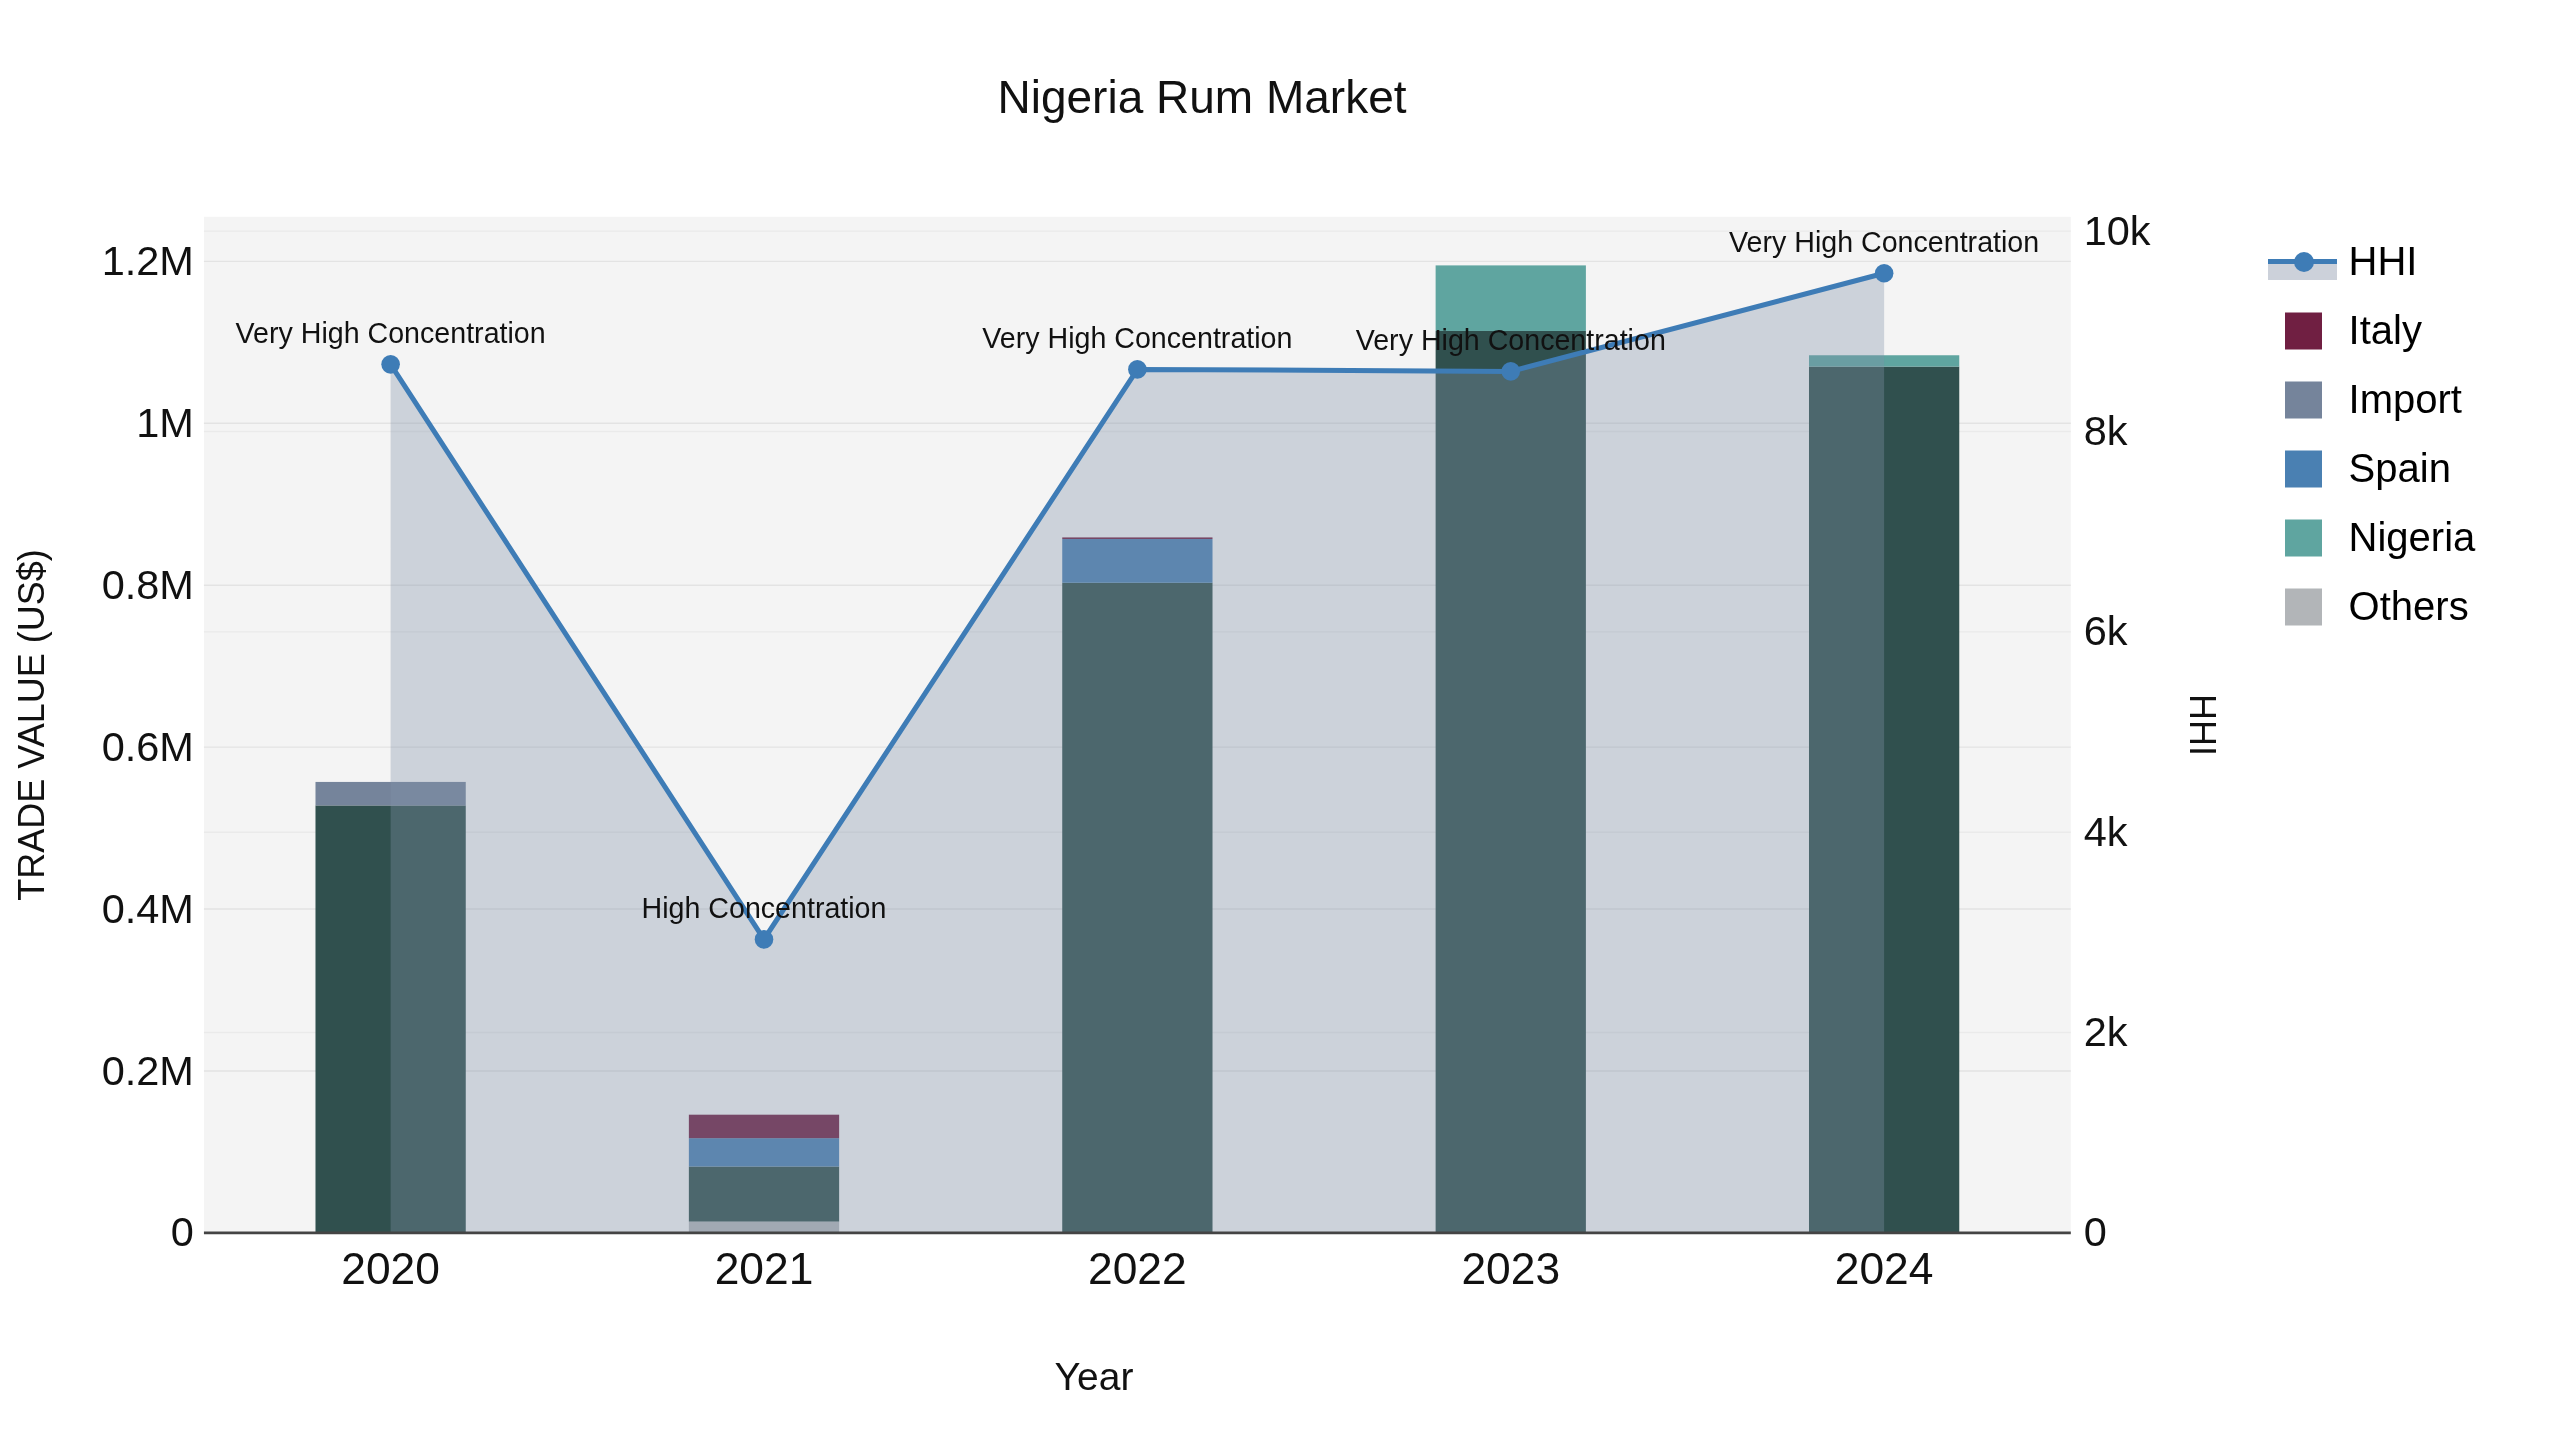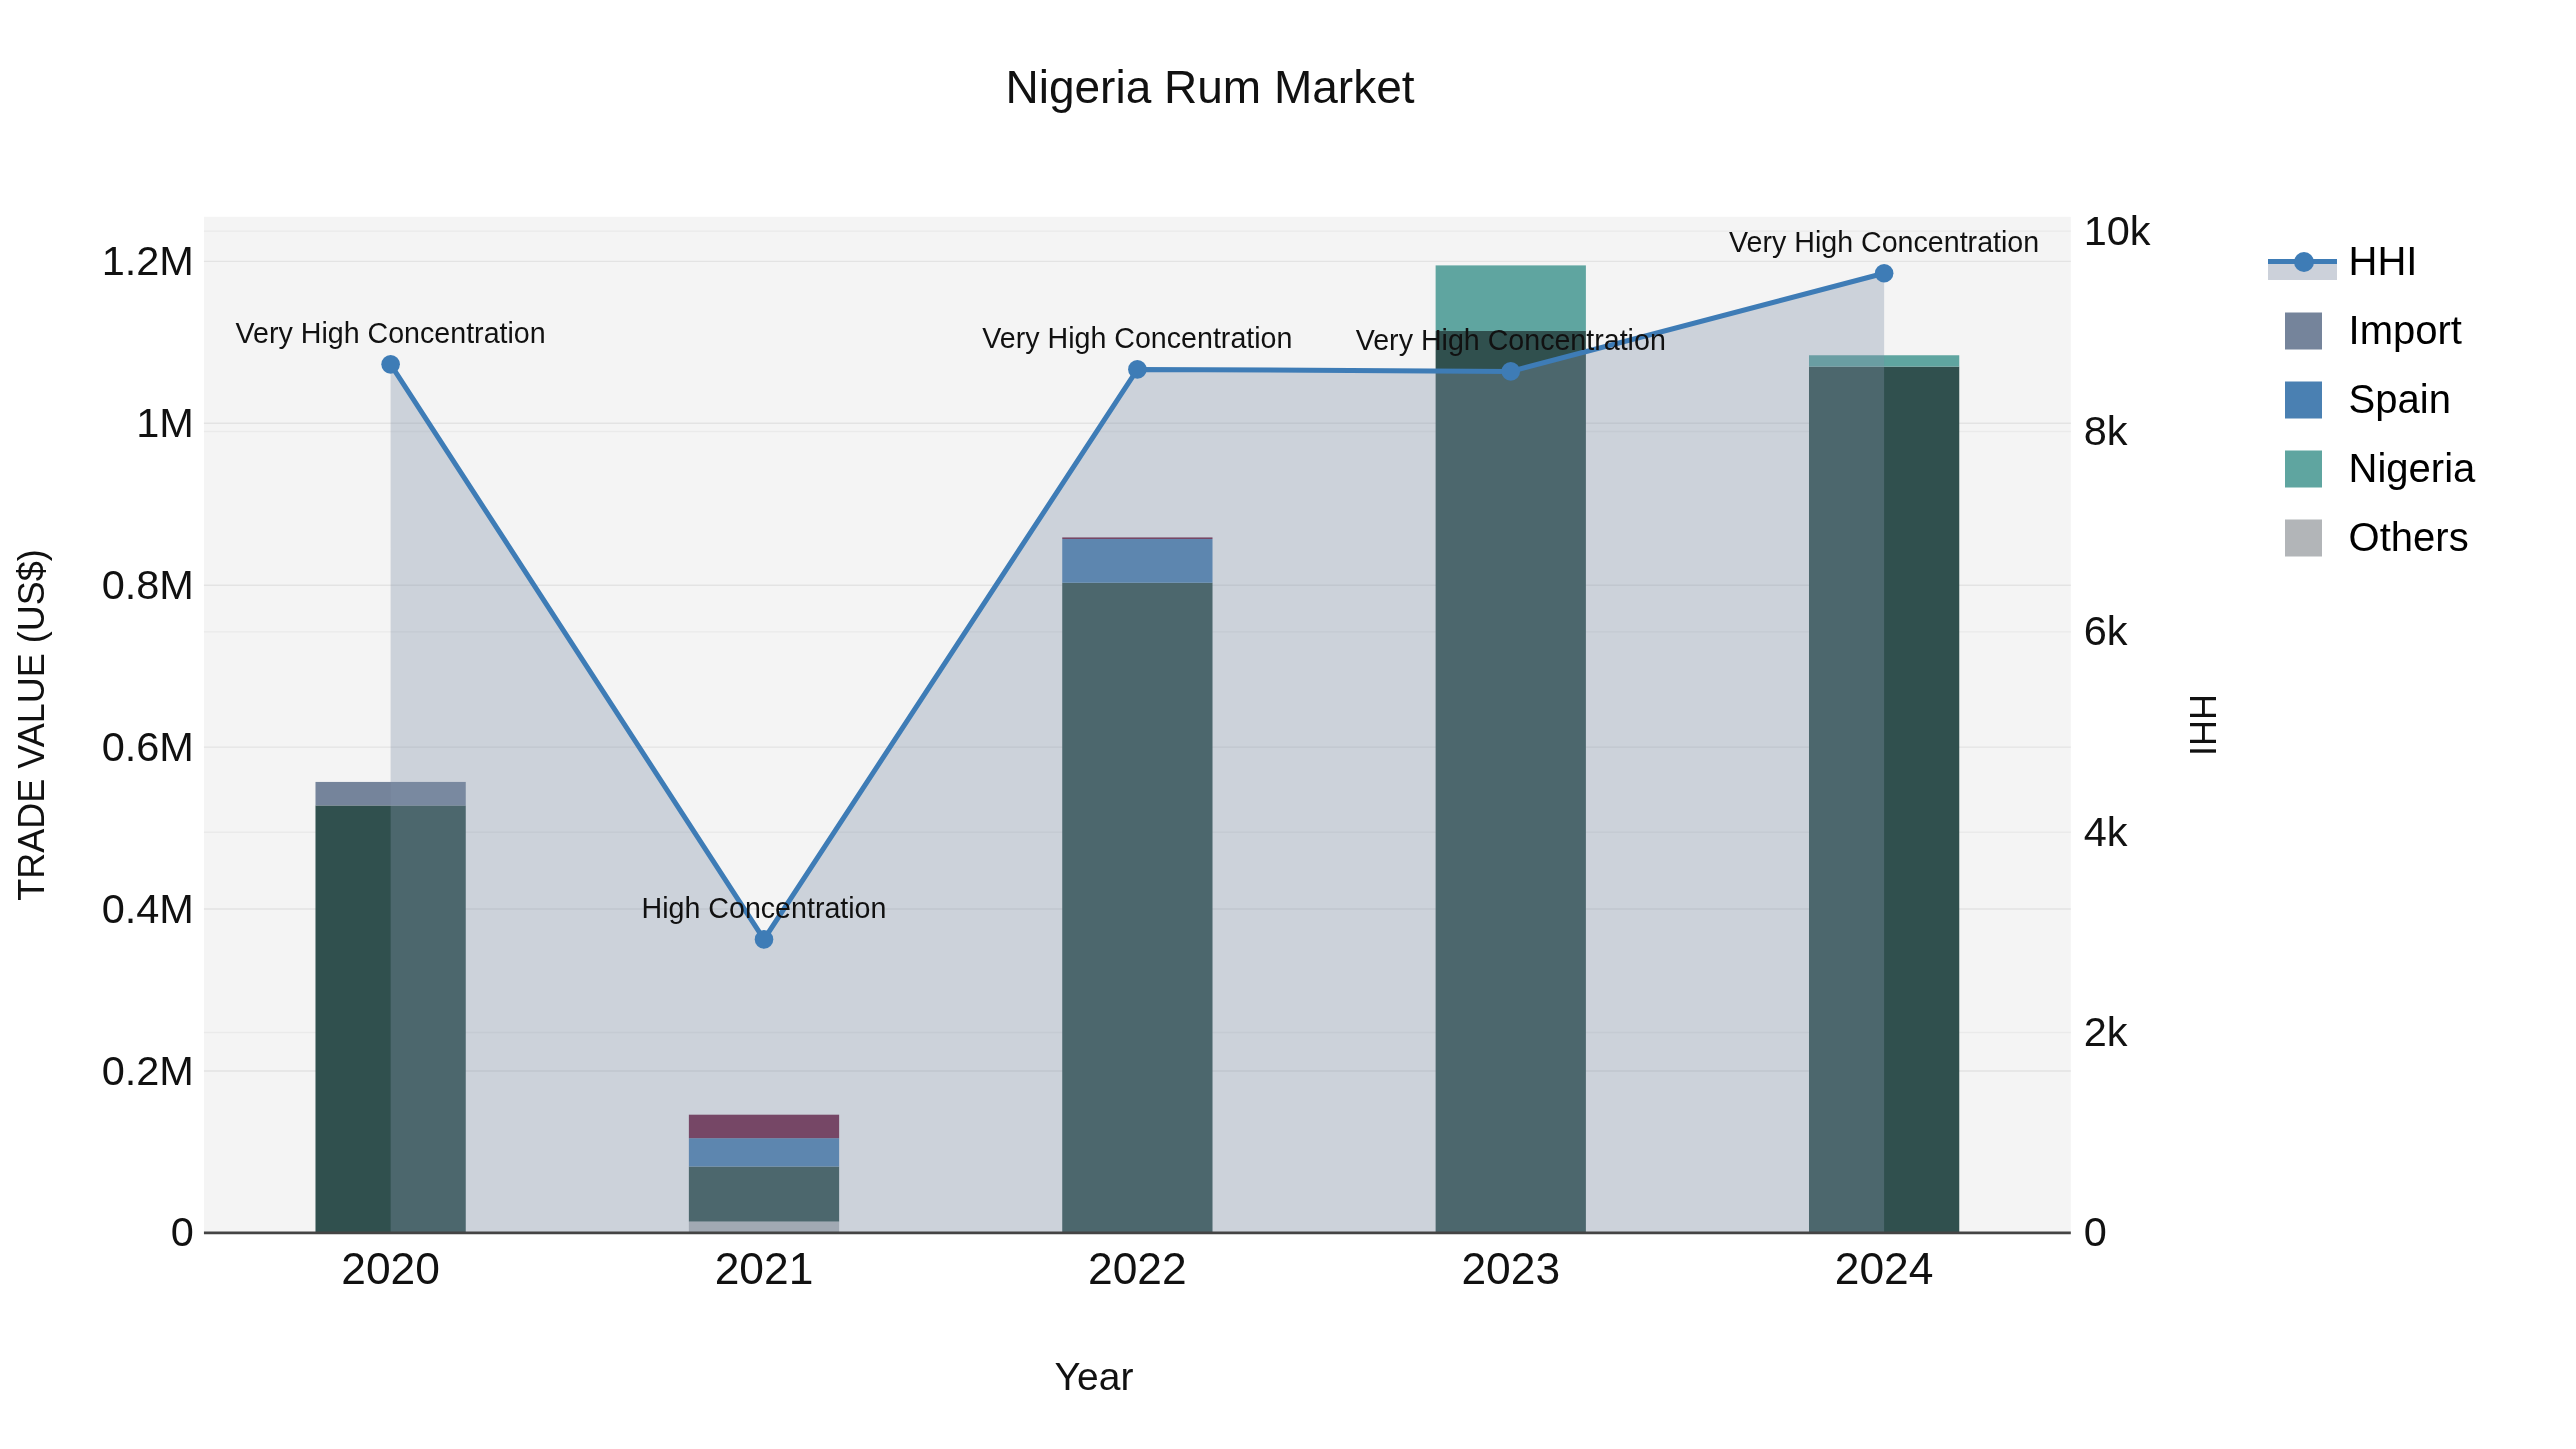--- a/index.html
+++ b/index.html
@@ -25,21 +25,21 @@
   }
   .title-line {
     position: absolute;
     left: 0;
     width: 2404px;
     text-align: center;
     color: #111111;
     font-size: 46px;
     white-space: nowrap;
   }
-  #title-line-1 { top: 60px; padding-left: 8px; }
+  #title-line-1 { top: 70px; }
   #title-line-2 { top: 132px; }
   .axis-title {
     position: absolute;
     color: #111111;
     font-size: 36px;
     white-space: nowrap;
   }
   #left-axis-title {
     left: 31.5px; top: 725px;
     transform: translate(-50%, -50%) rotate(-90deg);
@@ -198,20 +198,26 @@
       <div class="legend-row">
         <div class="legend-swatch-col">
           <div class="hhi-area"></div>
           <div class="hhi-line"></div>
           <div class="hhi-dot"></div>
         </div>
         <span class="legend-label">HHI</span>
       </div>
       <div class="legend-row">
         <div class="legend-swatch-col">
+          <div class="legend-square" style="background: rgb(112, 31, 66);"></div>
+        </div>
+        <span class="legend-label">Italy</span>
+      </div>
+      <div class="legend-row">
+        <div class="legend-swatch-col">
           <div class="legend-square" style="background: rgb(117, 132, 155);"></div>
         </div>
         <span class="legend-label">Import</span>
       </div>
       <div class="legend-row">
         <div class="legend-swatch-col">
           <div class="legend-square" style="background: rgb(74, 128, 178);"></div>
         </div>
         <span class="legend-label">Spain</span>
       </div>

